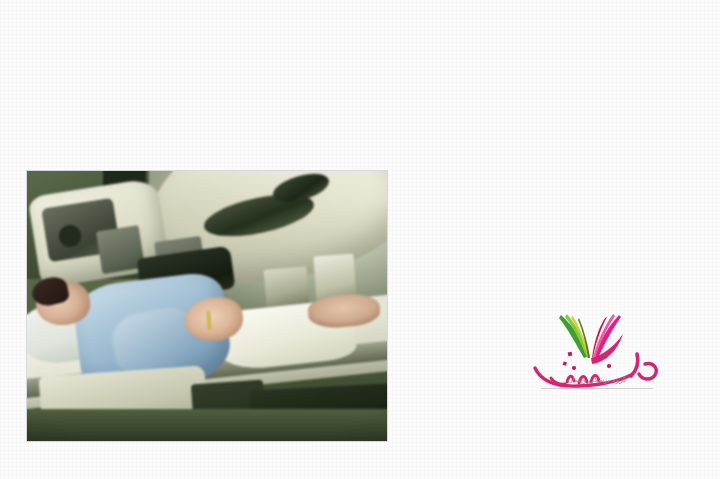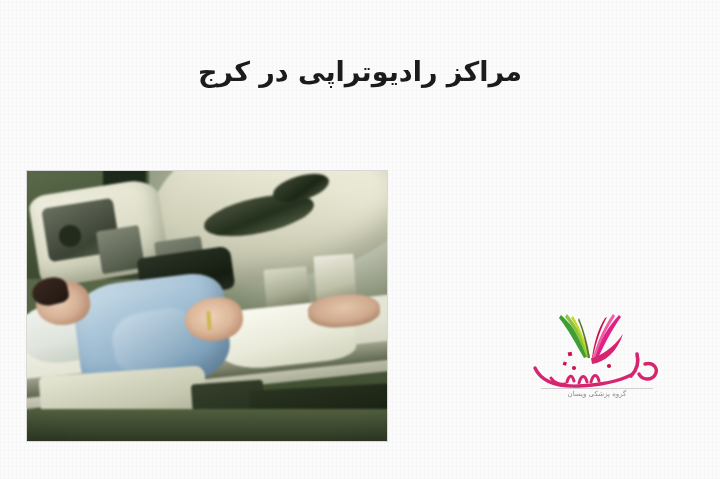--- a/index.html
+++ b/index.html
@@ -333,21 +333,21 @@
   .logo-word {
     position: absolute;
     left: 0px;
     top: 36px;
     width: 140px;
     height: 44px;
   }
   .logo-sub {
     position: absolute;
     left: 0;
-    top: 78px;
+    top: 64px;
     width: 140px;
     text-align: center;
     font-size: 7px;
     color: #8c8c8c;
     direction: rtl;
     letter-spacing: 0.2px;
     white-space: nowrap;
   }
   .logo-rule {
     position: absolute;
@@ -357,21 +357,20 @@
     height: 1px;
     background: #cfcfcf;
   }
 </style>
 </head>
 <body>
 
 <div class="slide">
   <div class="slide-texture"></div>
 
-  <div class="title">مراکز رادیوتراپی در کرج</div>
 
   <div class="photo-frame">
     <div class="photo">
       <div class="p-wall-left"></div>
       <div class="p-doorway"></div>
       <div class="p-gantry-head"></div>
       <div class="p-gantry-slot"></div>
       <div class="p-gantry-slot2"></div>
       <div class="p-arm"></div>
       <div class="p-arm-plate"></div>

